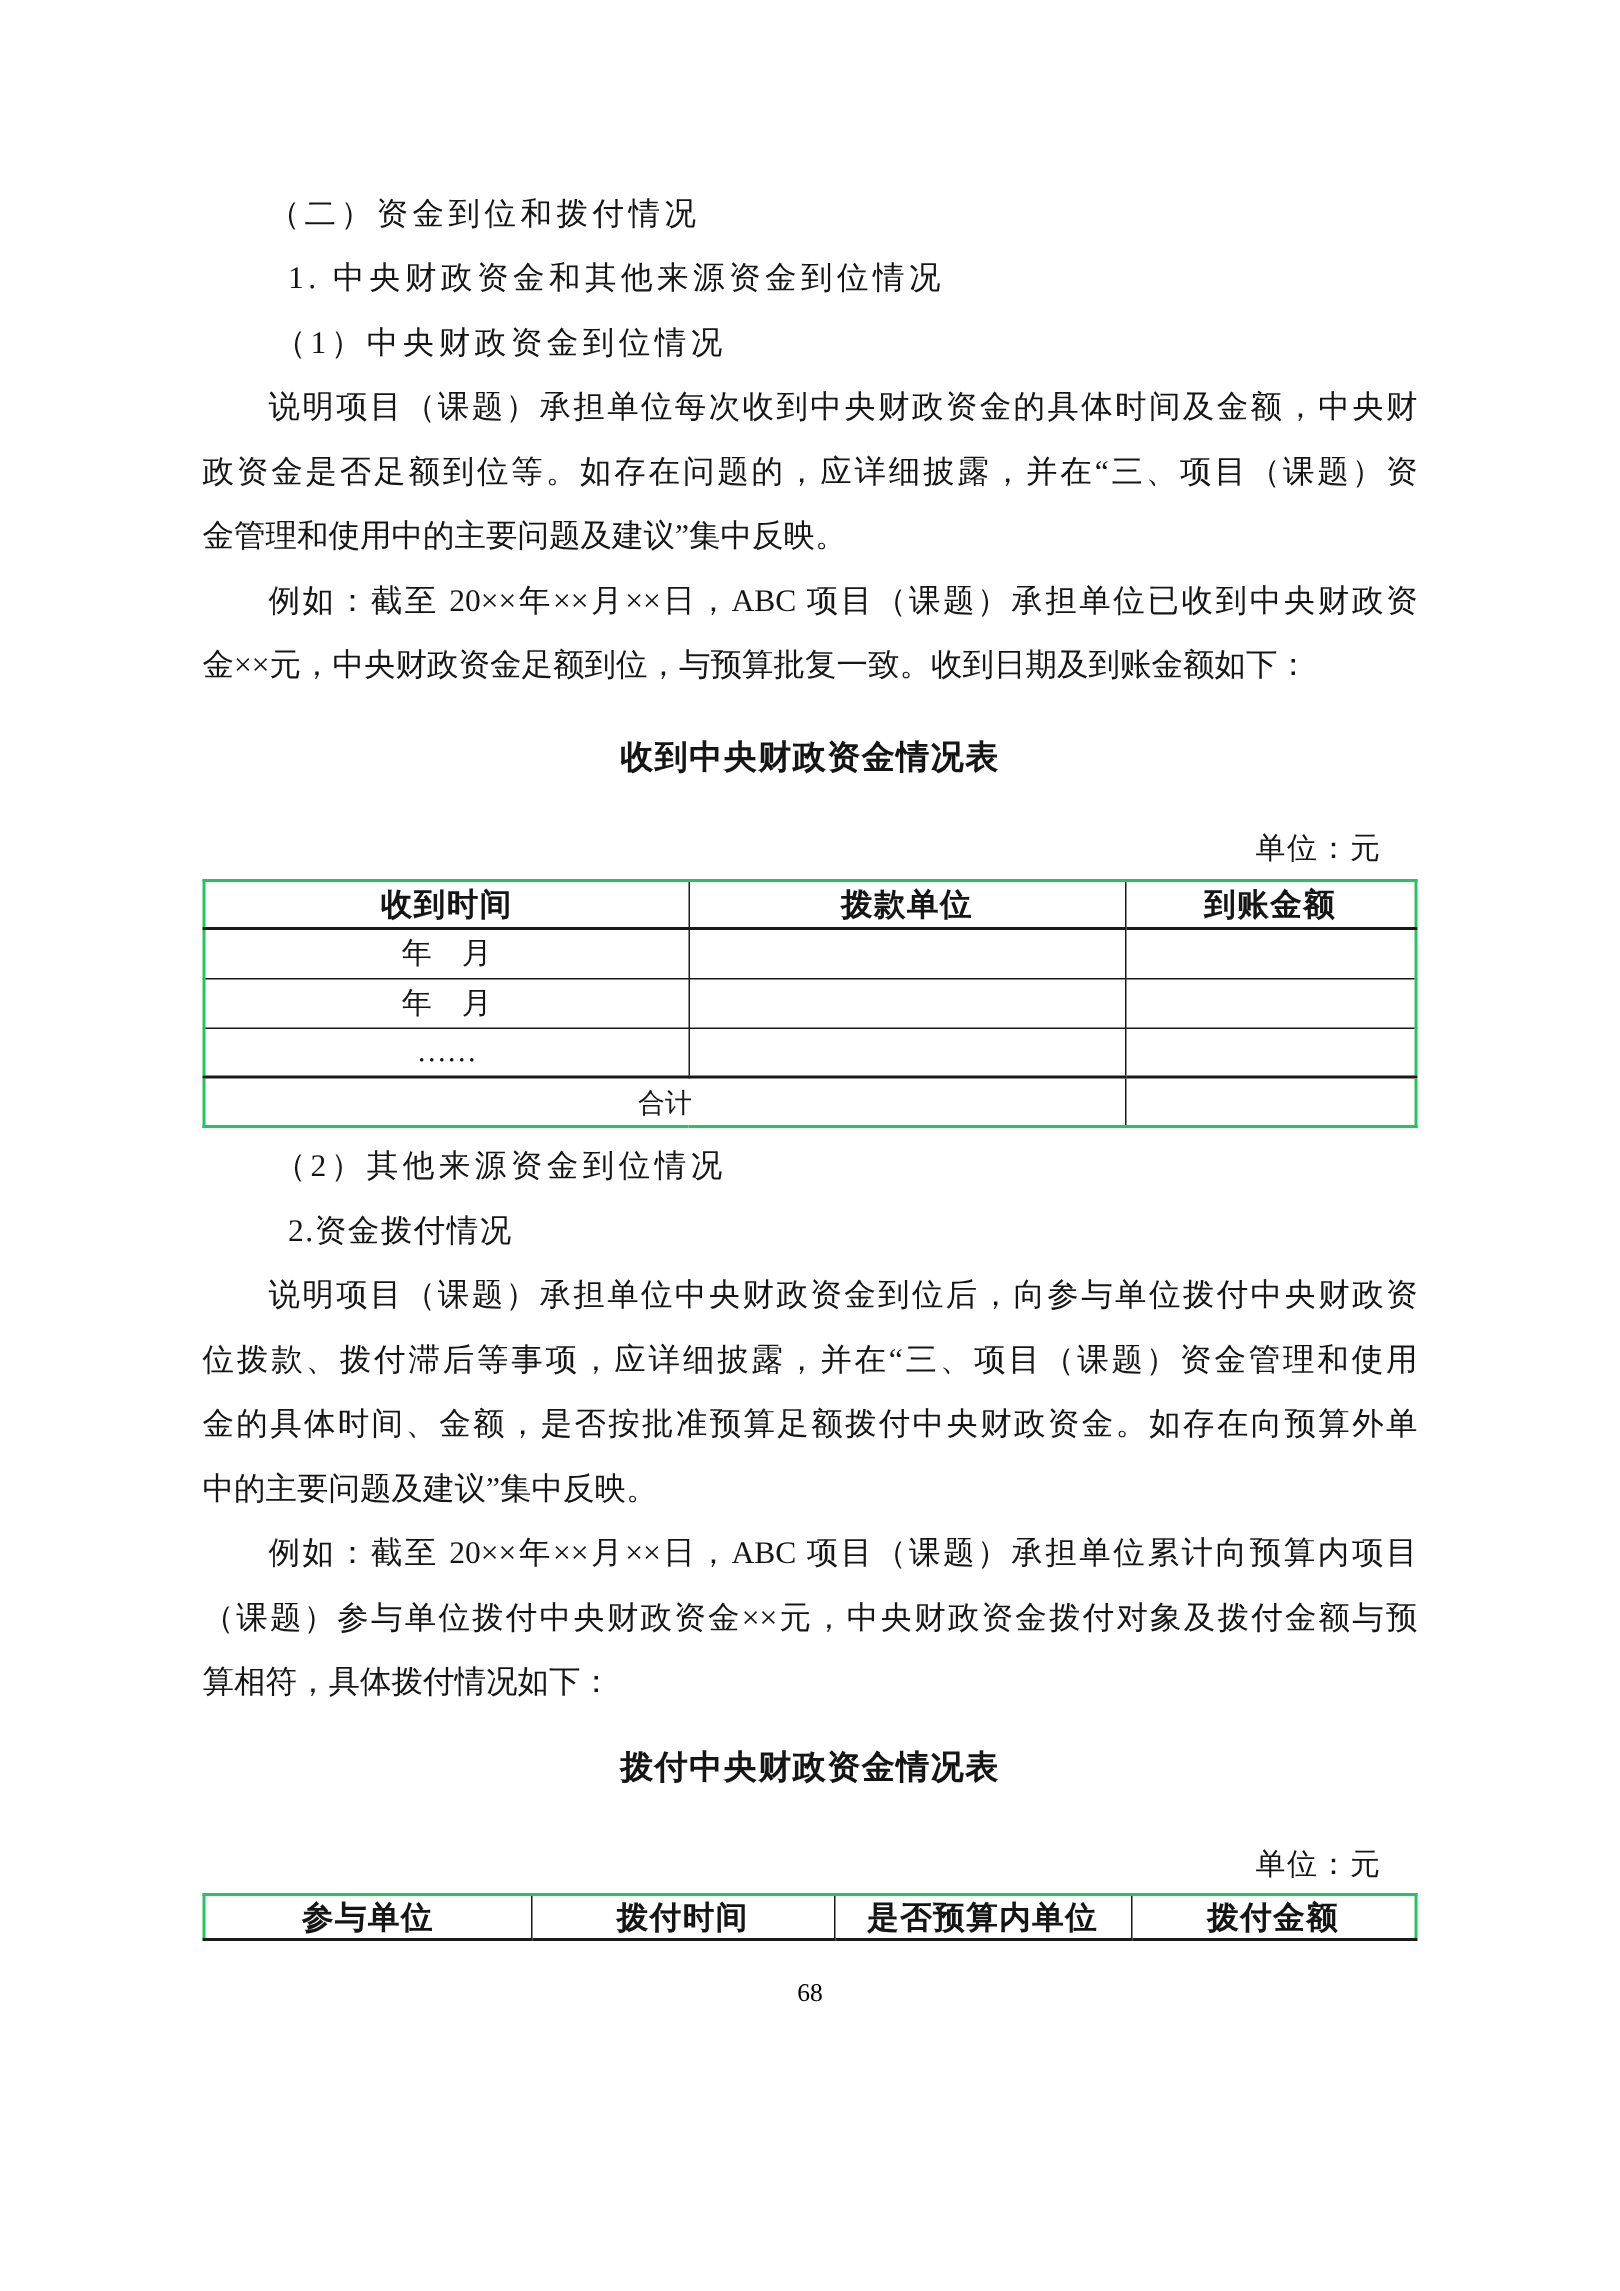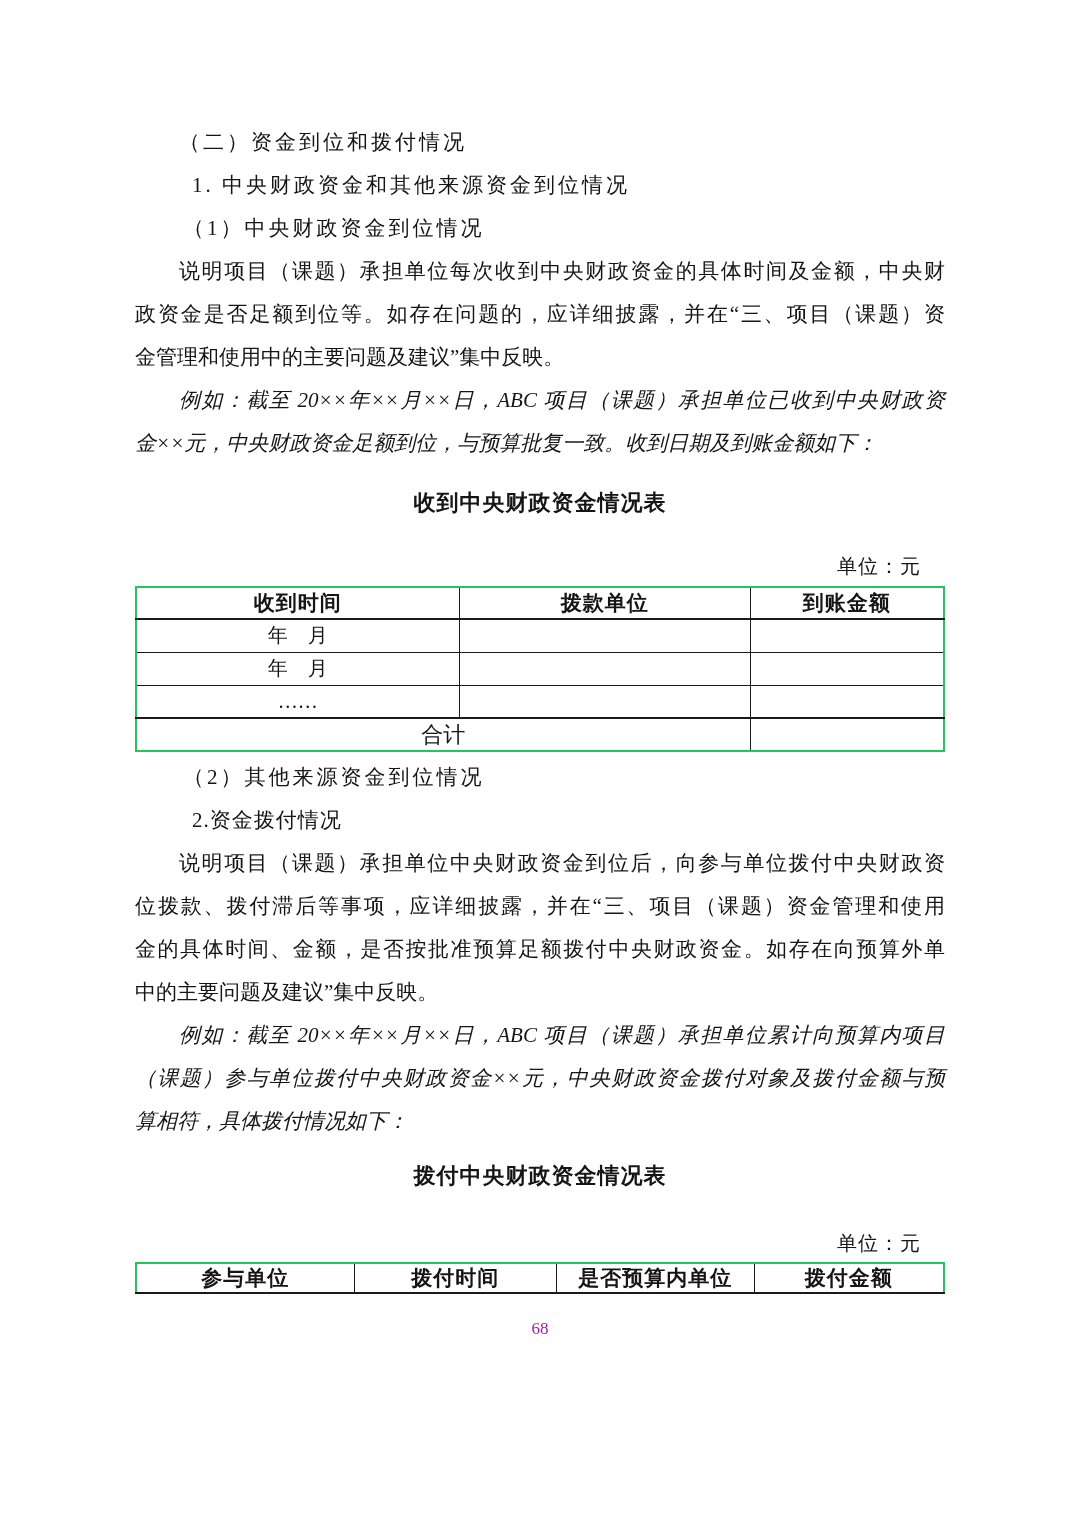--- a/index.html
+++ b/index.html
@@ -30,30 +30,29 @@
   .h-num3 { padding-left: 48px; }   
   .h-num4 { padding-left: 57px; letter-spacing: 1px; } 
 
   .line {
     font-size: 21px;
     line-height: 43px;
     text-align: justify;
   }
   .fill { text-align-last: justify; }
   .indent { text-indent: 44px; }
-  .kai { font-style: italic; }
+  .kai { }
 
   .tbl-title {
     margin-top: 18px;
     font-size: 22px;
     font-weight: 700;
     line-height: 43px;
     text-align: center;
     letter-spacing: 1px;
-    font-family: Liberation Mono, monospace;
   }
   .tbl-title.second { margin-top: 13px; }
 
   .unit {
     margin-top: 20px;
     height: 40px;
     line-height: 40px;
     font-size: 20px;
     text-align: right;
     padding-right: 24px;
@@ -75,29 +74,29 @@
     overflow: hidden;
   }
   th {
     font-size: 21px;
     font-weight: 700;
     height: 32px;
     letter-spacing: 1px;
     border-bottom: 2px solid #1a1a1a;
   }
   td { font-size: 20px; height: 33px; text-align: center; }
-  tr.total-row td { border-top: 2px solid #1a1a1a; font-size: 22px; }
+  tr.total-row td { border-top: 2px solid #1a1a1a; font-size: 18px; }
   .t2 th { height: 18px; }
 
   .pageno {
     margin-top: 25px;
     text-align: center;
     font-size: 17px;
     line-height: 20px;
-    color: #a21caf;
+    color: #000000;
   }
 </style>
 </head>
 <body>
 
 <div class="page">
   <div class="content">
 
     <div class="h h-num1">（二）资金到位和拨付情况</div>
     <div class="h h-num2">1. 中央财政资金和其他来源资金到位情况</div>

